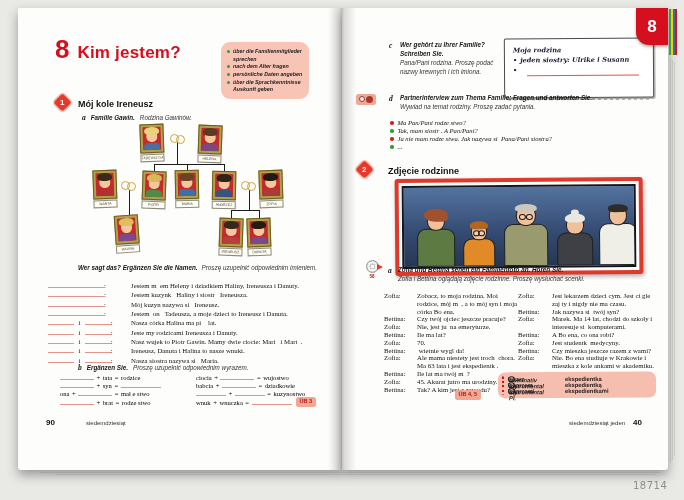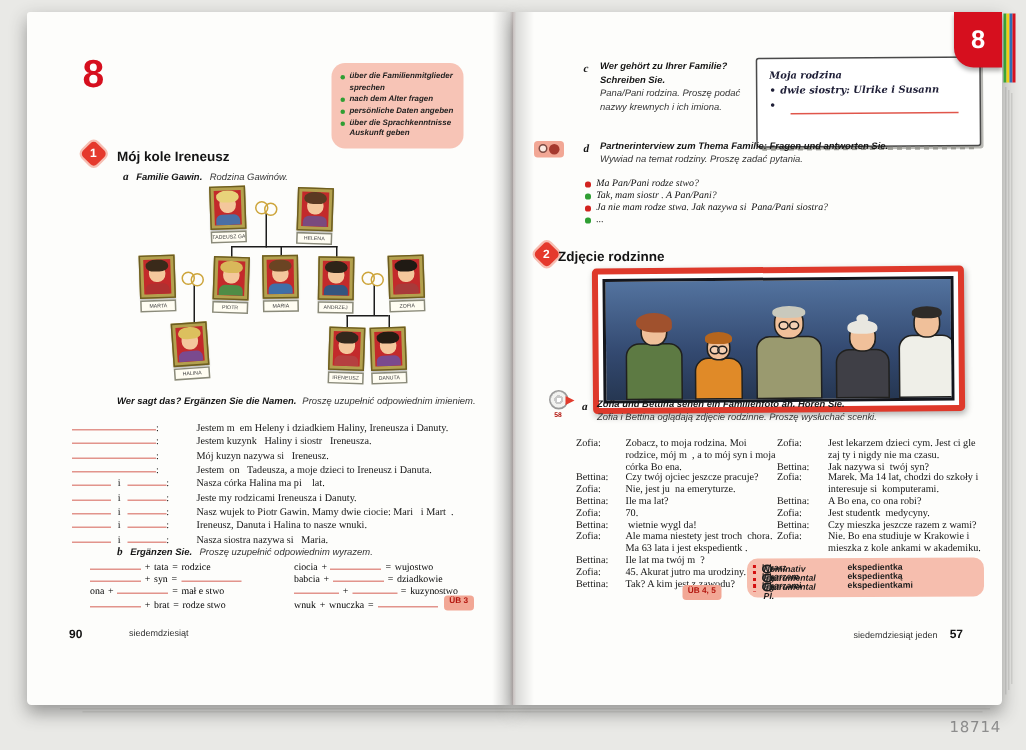--- a/index.html
+++ b/index.html
@@ -122,20 +122,21 @@
   .pp .torso{margin:-2px auto 0;background:var(--top);border:1px solid #20201e;border-radius:9px 9px 0 0;box-sizing:border-box}
   .gl{position:absolute;width:5px;height:4px;border:.9px solid #1d1d1d;border-radius:50%;background:rgba(255,255,255,.25)}
 </style>
 </head>
 <body>
 
 <div class="page" id="pL">
 
   <div class="abs" style="left:37px;top:28px;display:flex;align-items:baseline;gap:8px">
     <span class="chnum">8</span>
+    <span class="chtitle">Kim jestem?</span>
   </div>
 
   <div class="abs goals" style="left:203px;top:34px">
     <div class="goal">
         <span class="gdot"></span>
         <span>über die Familienmitglieder sprechen</span>
       </div>
     <div class="goal">
         <span class="gdot"></span>
         <span>nach dem Alter fragen</span>
@@ -394,21 +395,21 @@
     <div class="de">Wer gehört zu Ihrer Familie?</div>
     <div class="de">Schreiben Sie.</div>
     <div class="pl">Pana/Pani rodzina. Proszę podać</div>
     <div class="pl">nazwy krewnych i ich imiona.</div>
   </div>
 
   <div class="note" style="left:162px;top:30px;width:150px;height:60px">
     <div class="hand">Moja rodzina</div>
     <div class="hand" style="display:flex;gap:3px">
         <span>•</span>
-        <span>dwie siostry: Ulrike i Susann</span>
+        <span>jeden siostry: Ulrike i Susann</span>
       </div>
     <div class="hand" style="display:flex;gap:3px;align-items:flex-end">
         <span>•</span>
         <span class="note-blank"></span>
       </div>
   </div>
 
   <div class="pair" style="left:14px;top:86px"></div>
   <div class="abs lab" style="left:47px;top:86px">d</div>
   <div class="abs" style="left:58px;top:86px;width:240px">
@@ -431,21 +432,21 @@
       </div>
     <div class="bul">
         <span class="bdot green"></span>
         <span class="ser">...</span>
       </div>
   </div>
 
   <div class="abs diamond" style="left:16px;top:155px">
       <span>2</span>
     </div>
-  <div class="abs h2" style="left:30px;top:158px">Zdjęcie rodzinne</div>
+  <div class="abs h2" style="left:46px;top:158px">Zdjęcie rodzinne</div>
 
   <div class="photo" style="left:53px;top:170px;width:248px;height:97px">
     <div class="photo-in">
       <div class="pp" style="left:10px;width:44px;--hair:#a0512d;--top:#5d7a43">
         <div class="head" style="width:18px;height:20px">
             <i style="content:'';position:absolute;top:-3px;left:-4px;right:-4px;height:13px;background:#a0512d;border-radius:60% 60% 30% 60%;display:block"></i>
           </div>
         <div class="torso" style="width:38px;height:38px"></div>
       </div>
       <div class="pp" style="left:57px;width:36px;--hair:#b5651d;--top:#e08a28">
@@ -545,21 +546,21 @@
       </div>
     <div class="grow">
         <span class="gl">Instrumental Pl.</span>
         <span class="gv">lekarzami</span>
         <span class="gv">ekspedientkami</span>
       </div>
   </div>
 
   <div class="abs" style="right:26px;top:410px;display:flex;gap:8px;align-items:baseline">
     <span class="fword">siedemdziesiąt jeden</span>
-    <span class="fnum">57</span>
+    <span class="fnum">40</span>
   </div>
 </div>
 
 <div class="gutter"></div>
 <div class="tab">
     <span>8</span>
   </div>
 <div class="stripe" style="left:669px;background:#3aa437"></div>
 <div class="stripe" style="left:671px;background:#f2cf14"></div>
 <div class="stripe" style="left:673px;background:#2f6eb5"></div>

